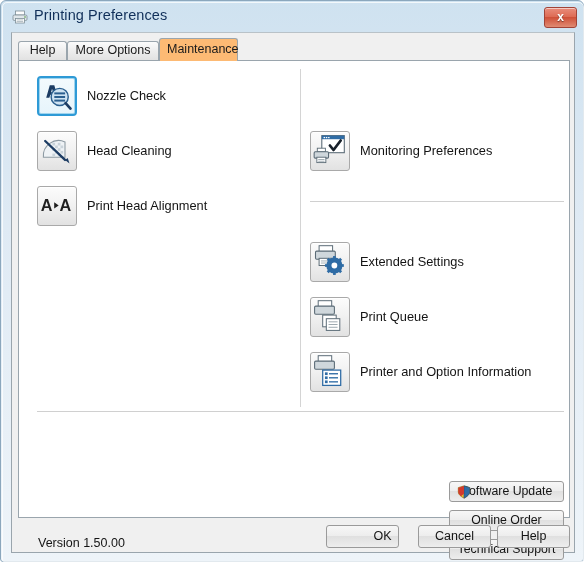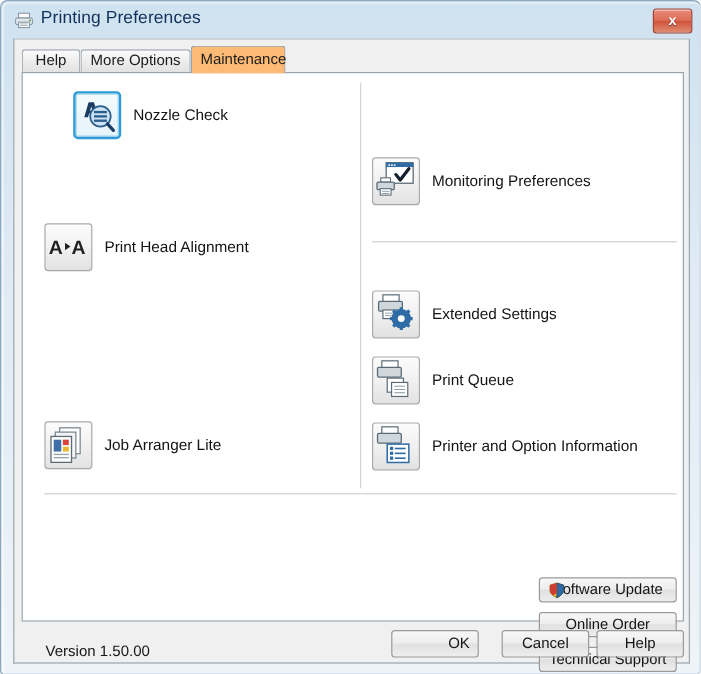--- a/index.html
+++ b/index.html
@@ -246,61 +246,68 @@
       <div class="tab tab-more">More Options</div>
       <div class="tab tab-maint active">Maintenance</div>
     </div>
 
     <div class="panel">
 
       <div class="vdivider"></div>
       <div class="hdivider hdiv-right"></div>
       <div class="hdivider hdiv-full"></div>
 
-      <div class="item focused" style="left:18px; top:15px; width:250px;margin-left:24px;">
+      <div class="item focused" style="left:18px; top:15px; width:250px;">
         <span class="item-icon">
           <svg width="36" height="36" viewBox="0 0 40 40">
             <path d="M12 8 L8 22 L11.5 22 L12.6 18.5 L16.4 18.5 L17.5 22 L21 22 L17 8 Z M13.4 15.8 L14.5 12 L15.6 15.8 Z" fill="#1c3c63"></path>
             <circle cx="23" cy="21" r="9.5" fill="#cfe3f2" stroke="#2b5f8f" stroke-width="1.6"></circle>
             <rect x="17" y="16" width="12" height="2.2" fill="#2b5f8f"></rect>
             <rect x="17" y="20" width="12" height="2.2" fill="#2b5f8f"></rect>
             <rect x="17" y="24" width="12" height="2.2" fill="#2b5f8f"></rect>
             <line x1="29.5" y1="28" x2="35" y2="34" stroke="#1c3c63" stroke-width="3" stroke-linecap="round"></line>
           </svg>
         </span>
         <span class="item-label">Nozzle Check</span>
       </div>
 
+      <div class="item" style="left:18px; top:70px; width:250px;">
+        <span class="item-icon">
+          <svg width="36" height="36" viewBox="0 0 40 40">
+            <path d="M6 28 A17 17 0 0 1 30 11 L30 28 Z" fill="#eef2f5" stroke="#8d9aa3" stroke-width="1.2"></path>
+            <g fill="#c9d3da">
+              <rect x="16" y="12" width="3" height="3"></rect>
+                <rect x="22" y="12" width="3" height="3"></rect>
+              <rect x="19" y="15" width="3" height="3"></rect>
+                <rect x="25" y="15" width="3" height="3"></rect>
+              <rect x="16" y="18" width="3" height="3"></rect>
+                <rect x="22" y="18" width="3" height="3"></rect>
+              <rect x="19" y="21" width="3" height="3"></rect>
+                <rect x="25" y="21" width="3" height="3"></rect>
+              <rect x="16" y="24" width="3" height="3"></rect>
+                <rect x="22" y="24" width="3" height="3"></rect>
+            </g>
+            <line x1="8" y1="10" x2="30" y2="31" stroke="#1c3c63" stroke-width="2.6" stroke-linecap="round"></line>
+            <path d="M30 31 L35 35 L33 29 Z" fill="#1c3c63"></path>
+          </svg>
+        </span>
+        <span class="item-label">Head Cleaning</span>
+      </div>
 
       <div class="item" style="left:18px; top:125px; width:250px;">
         <span class="item-icon">
           <svg width="36" height="36" viewBox="0 0 40 40">
             <text x="3" y="27" font-family="Liberation Sans, sans-serif" font-size="18" font-weight="bold" fill="#1f1f1f">A</text>
             <path d="M18 17 L23 20.5 L18 24 Z" fill="#1f1f1f"></path>
             <text x="24" y="27" font-family="Liberation Sans, sans-serif" font-size="18" font-weight="bold" fill="#1f1f1f">A</text>
           </svg>
         </span>
         <span class="item-label">Print Head Alignment</span>
       </div>
 
-      <div class="item" style="left:18px; top:290px; width:250px;">
-        <span class="item-icon">
-          <svg width="36" height="36" viewBox="0 0 40 40">
-            <rect x="13" y="5" width="19" height="24" fill="#ffffff" stroke="#7d8a92" stroke-width="1.2"></rect>
-            <rect x="9" y="9" width="19" height="24" fill="#f3f4f6" stroke="#7d8a92" stroke-width="1.2"></rect>
-            <rect x="5" y="13" width="19" height="24" fill="#ffffff" stroke="#5e6b73" stroke-width="1.2"></rect>
-            <rect x="7.5" y="16" width="7" height="11" fill="#3f6fa8"></rect>
-            <rect x="16" y="16" width="5.5" height="5" fill="#d9443c"></rect>
-            <rect x="16" y="22.5" width="5.5" height="4.5" fill="#e8b92e"></rect>
-            <rect x="7.5" y="29" width="14" height="1.3" fill="#9aa6ad"></rect>
-            <rect x="7.5" y="32" width="14" height="1.3" fill="#9aa6ad"></rect>
-          </svg>
-        </span>
-        <span class="item-label">Job Arranger Lite</span>
-      </div>
 
 
       <div class="item" style="left:291px; top:70px; width:250px;">
         <span class="item-icon">
           <svg width="36" height="36" viewBox="0 0 40 40">
             <rect x="12" y="4" width="25" height="19" fill="#ffffff" stroke="#5b6b76" stroke-width="1.2"></rect>
             <rect x="12" y="4" width="25" height="4" fill="#2f6ca5"></rect>
             <g fill="#ffffff">
                 <rect x="14" y="5.5" width="1.6" height="1.4"></rect>
                 <rect x="16.5" y="5.5" width="1.6" height="1.4"></rect>

